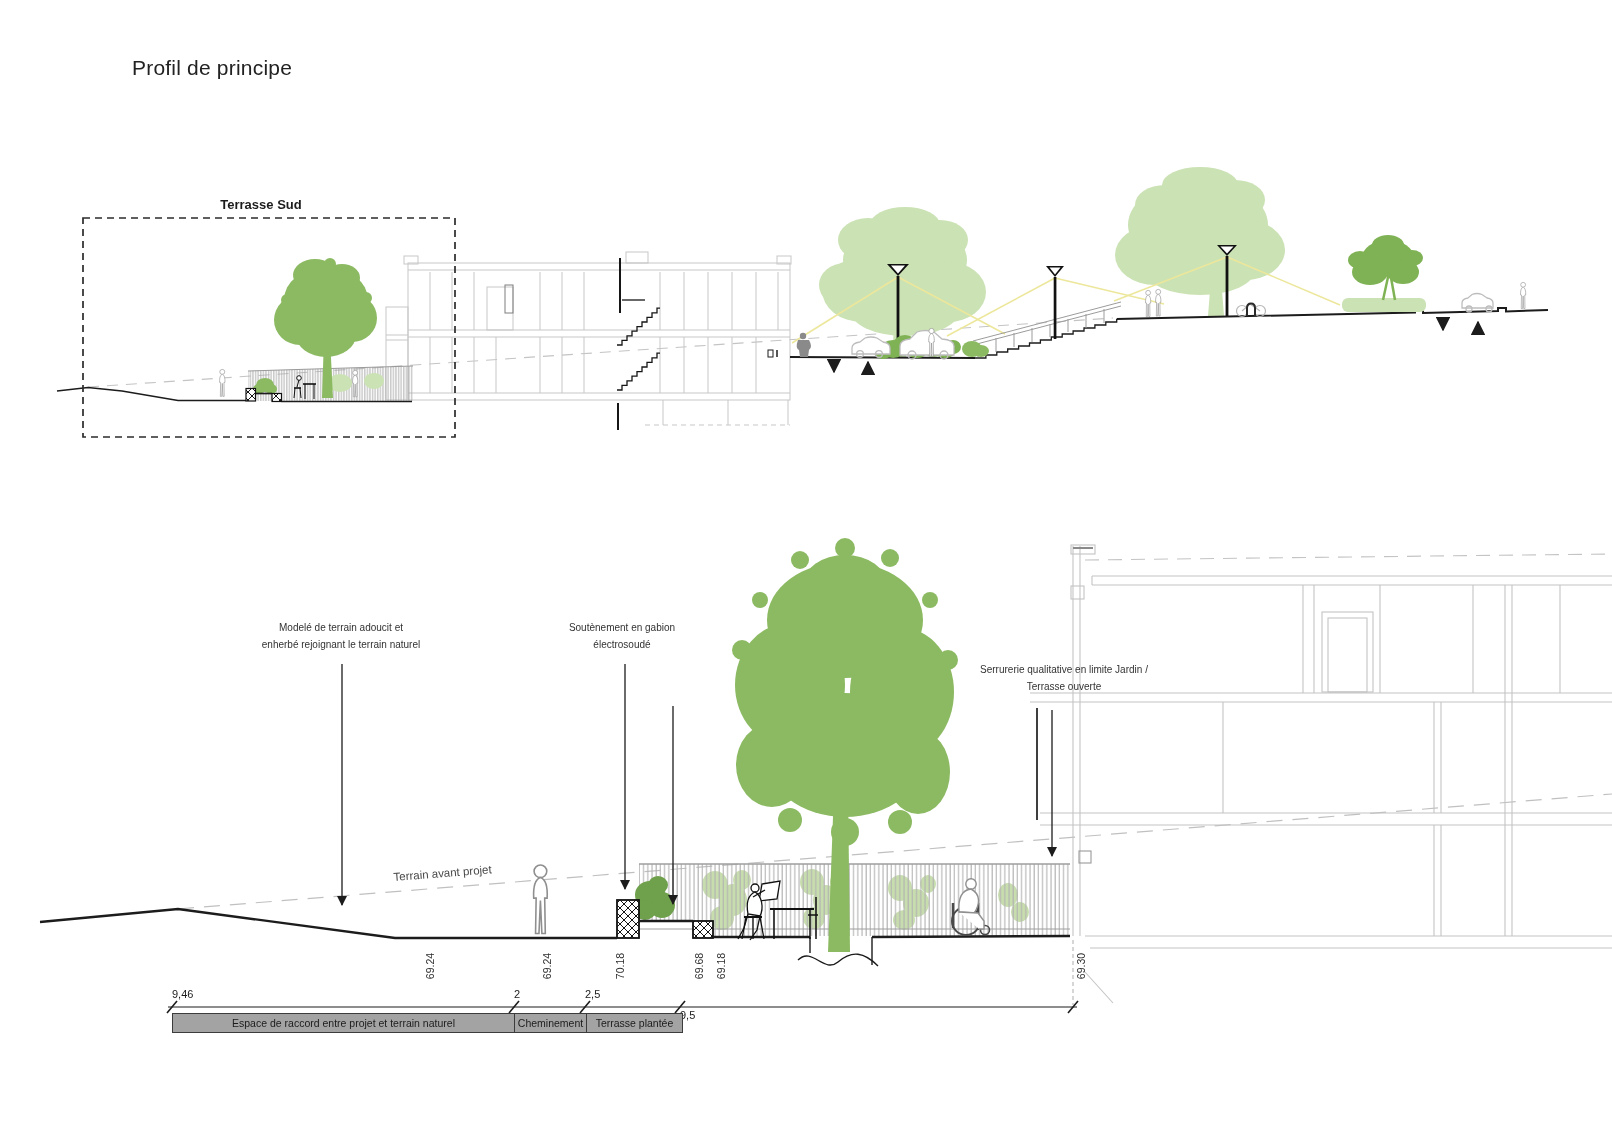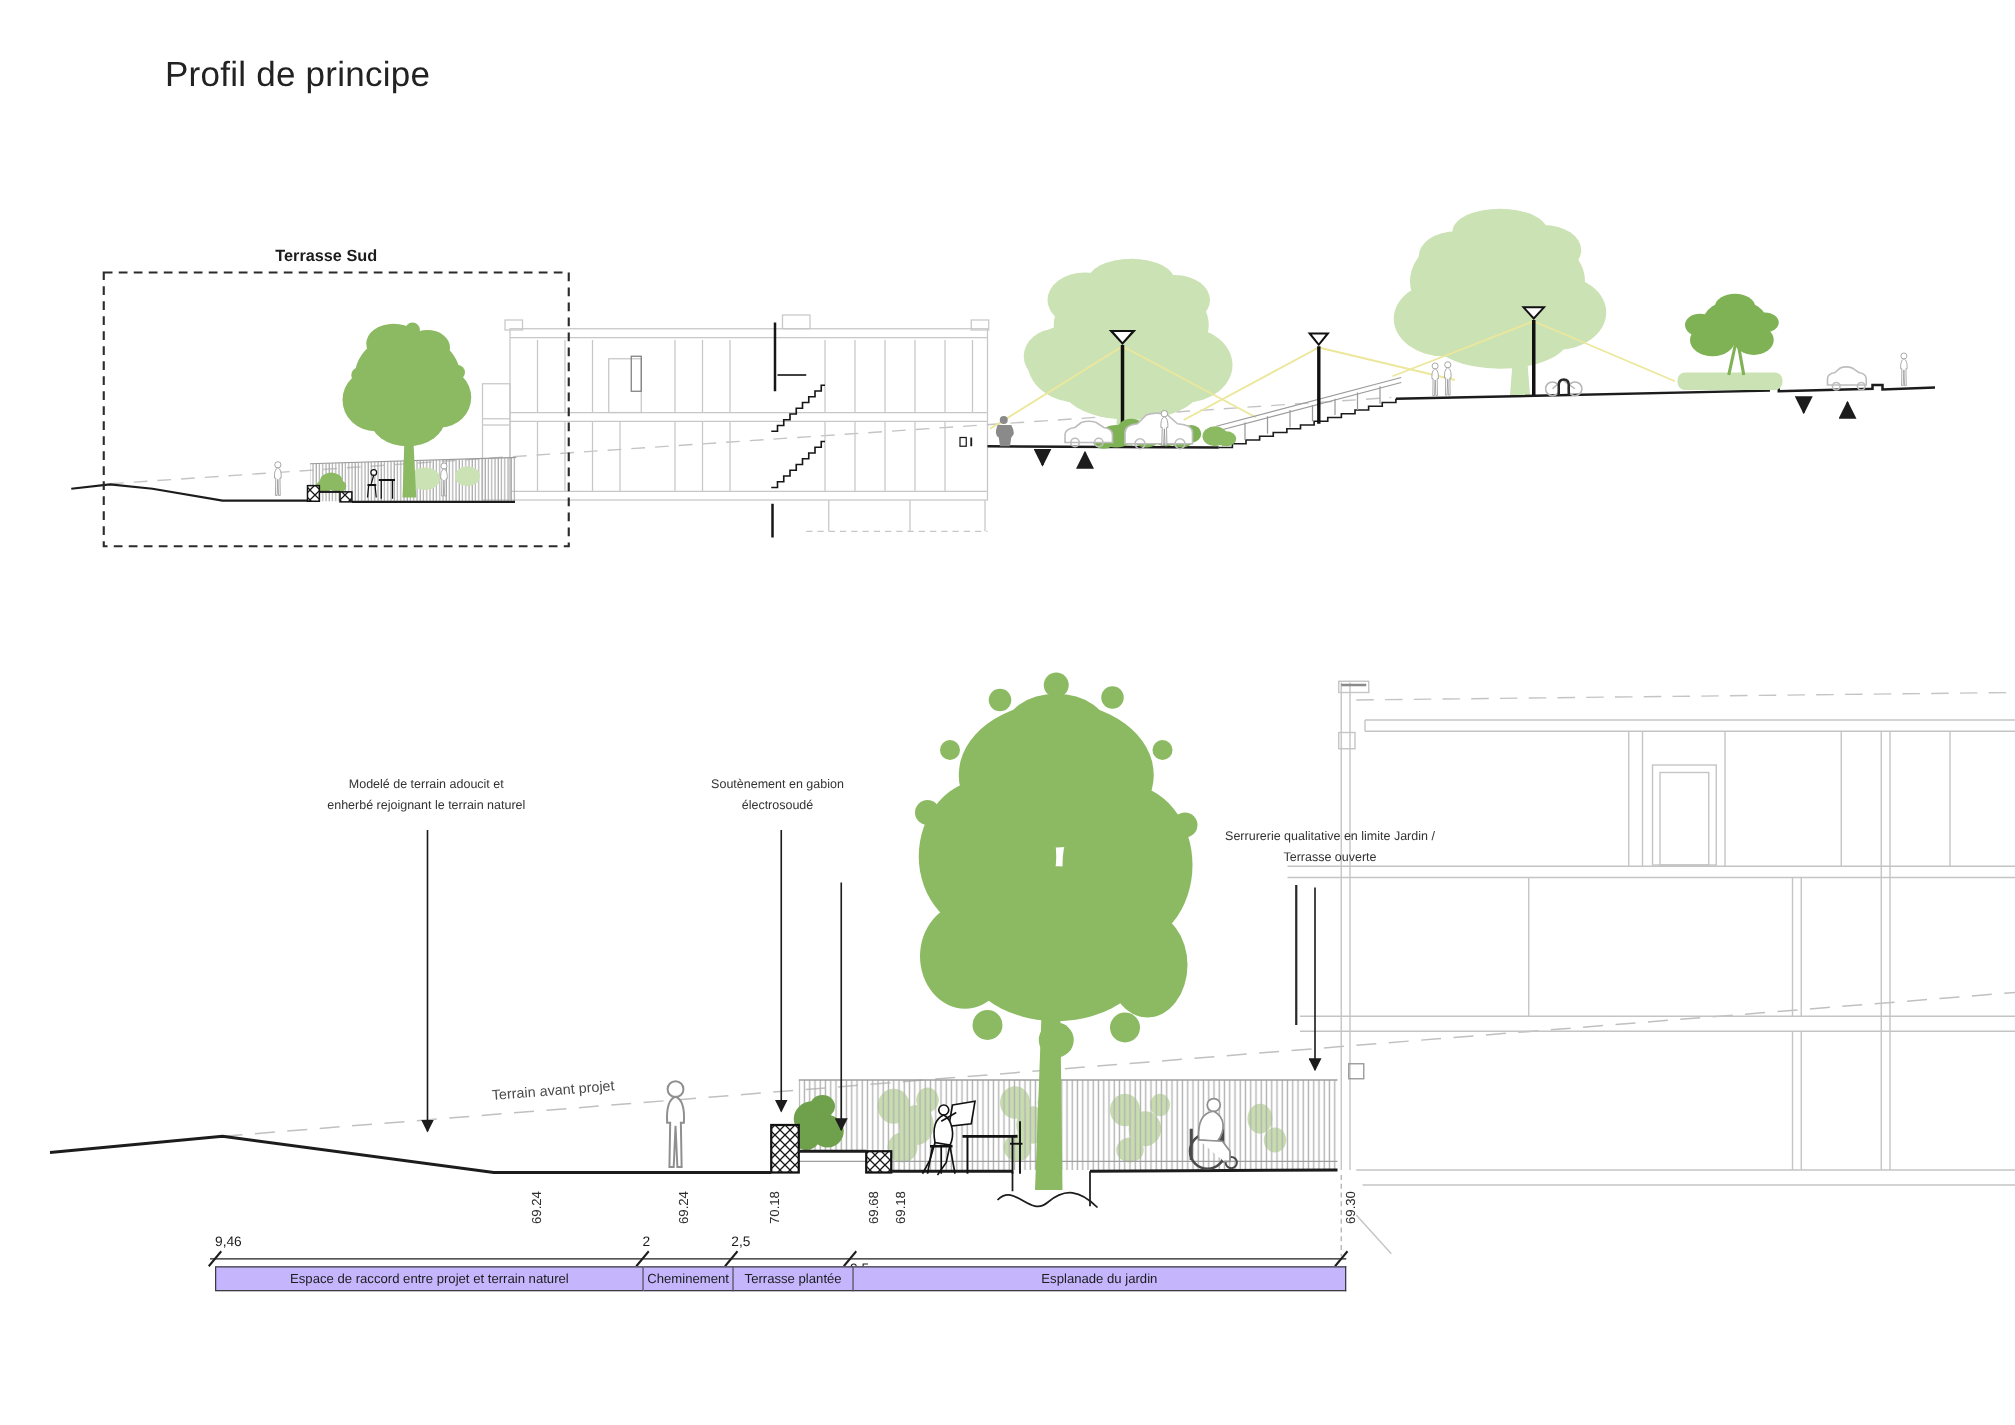--- a/index.html
+++ b/index.html
@@ -1,29 +1,29 @@
 <!DOCTYPE html>
 <html><head>
 <meta charset="utf-8">
 <style>
   html,body{margin:0;padding:0;background:#ffffff;}
   #stage{position:relative;width:1612px;height:1140px;background:#fff;overflow:hidden;
          font-family:"Liberation Sans", sans-serif;color:#3a3a3a;}
   #drawing{position:absolute;left:0;top:0;z-index:1;}
   .txt{position:absolute;z-index:5;color:#3a3a3a;}
-  .page-title{font-size:28px;color:#222;letter-spacing:.2px;}
+  .page-title{font-size:21px;color:#222;letter-spacing:.2px;margin-top:12px;}
   .zone-title{font-size:13px;font-weight:bold;color:#1c1c1c;text-align:center;}
   .ann{font-size:10px;line-height:16.5px;text-align:center;color:#333;}
   .terrain-label{font-size:11.5px;color:#4a4a4a;transform:rotate(-4.5deg);transform-origin:left top;}
   .elev{width:46px;font-size:10.5px;text-align:center;color:#2e2e2e;transform:rotate(-90deg);}
   .dim{font-size:11px;color:#1c1c1c;}
   .zones{position:absolute;left:172px;top:1013px;display:flex;z-index:5;}
   .zone-cell{box-sizing:border-box;border:1px solid #3c3c3c;height:20px;display:flex;
              align-items:center;justify-content:center;font-size:10.5px;color:#1c1c1c;
-             background:#c4b5fd;white-space:nowrap;overflow:hidden;}
+             background:#a3a3a3;white-space:nowrap;overflow:hidden;}
   .zone-cell + .zone-cell{border-left:none;}
 </style>
 </head>
 <body>
 
 <div id="stage">
 
   <svg id="drawing" width="1612" height="1140" viewBox="0 0 1612 1140">
     <defs>
       <pattern id="pf" width="4.2" height="10" patternUnits="userSpaceOnUse">
@@ -489,16 +489,15 @@
 
   <div class="txt dim" style="left:172px;top:988px;width:342px;">9,46</div>
   <div class="txt dim" style="left:514px;top:988px;width:71px;">2</div>
   <div class="txt dim" style="left:585px;top:988px;width:95px;">2,5</div>
   <div class="txt dim" style="left:680px;top:988px;width:393px;margin-top:21px;">9,5</div>
 
   <div class="zones">
     <div class="zone-cell" style="width:343px;">Espace de raccord entre projet et terrain naturel</div>
     <div class="zone-cell" style="width:72px;">Cheminement</div>
     <div class="zone-cell" style="width:96px;">Terrasse plantée</div>
-    <div class="zone-cell" style="width:394px;">Esplanade du jardin</div>
   </div>
 
 </div>
 
 </body></html>

